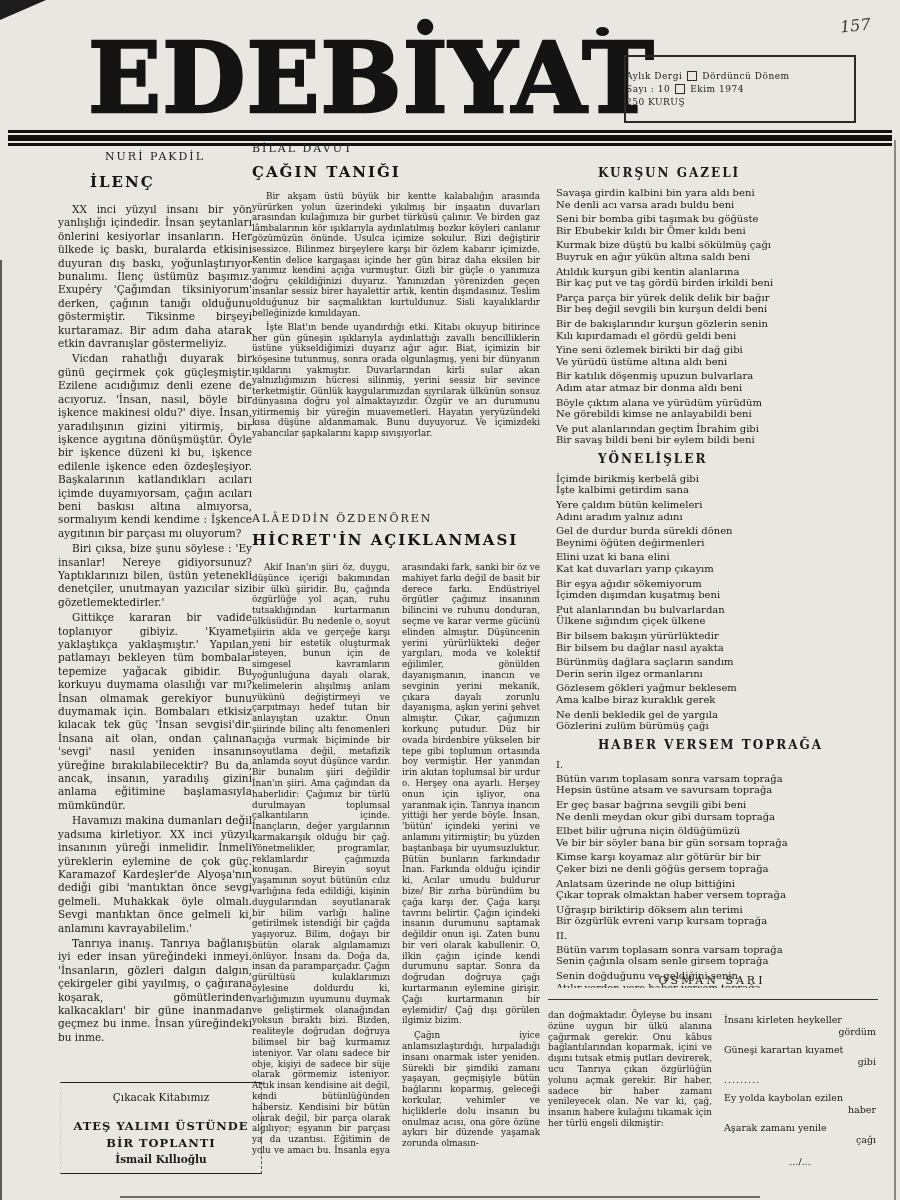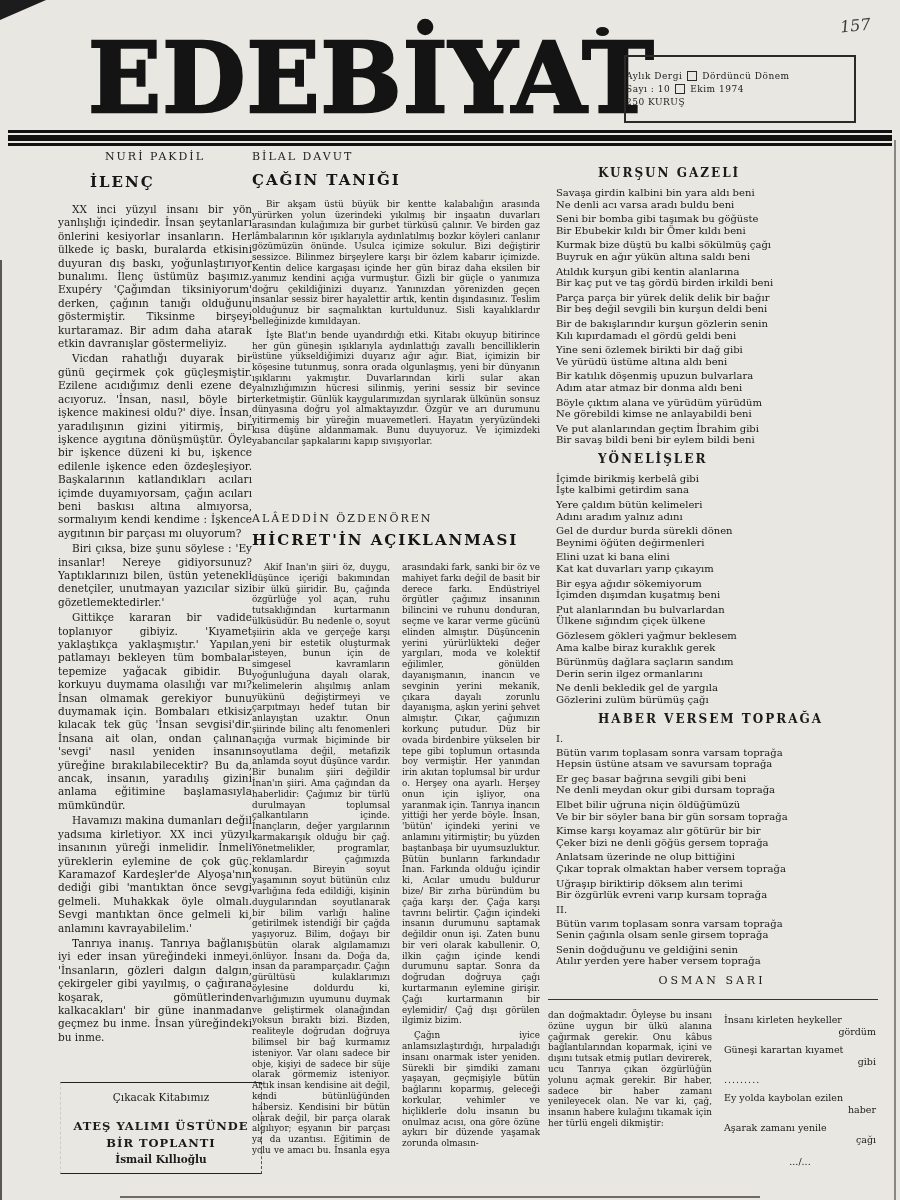--- a/index.html
+++ b/index.html
@@ -28,21 +28,21 @@
   .col1 .art-title{margin-left:32px;margin-bottom:12px;}
   .col1-body{font-size:10.5px;line-height:13.4px;max-height:900px;overflow:hidden;}
   .col1-body p{margin-bottom:2px;}
   .book-ad{position:absolute;left:60px;top:1082px;width:192px;border-top:1.5px solid #222;
         border-bottom:1.5px solid #222;border-right:1px dashed #555;border-left:1px dashed #cfccc5;
         padding:8px 4px;text-align:center;}
   .ad-l1{font-size:10.5px;margin-bottom:16px;}
   .ad-l2,.ad-l3{font-size:11.5px;font-weight:bold;letter-spacing:1px;margin-bottom:3px;}
   .ad-l4{font-size:10.5px;font-weight:bold;}
   
-  .col2{position:absolute;left:252px;top:150px;width:288px;}
+  .col2{position:absolute;left:252px;top:142px;width:288px;}
   .col2 .author{display:block;margin-bottom:8px;}
   .col2 .art-title{margin-bottom:10px;}
   .col2-body{font-size:8.8px;line-height:10.6px;max-height:312px;overflow:hidden;}
   .col2-body p{margin-bottom:4px;}
   .a2-header{position:absolute;left:252px;top:512px;width:288px;}
   .a2-header .author{display:block;margin-bottom:6px;}
   .a2-cols{position:absolute;left:252px;top:562px;width:288px;height:628px;overflow:hidden;
         column-count:2;column-gap:12px;font-size:8.8px;line-height:10.8px;}
   .a2-cols p{margin:0 0 4px 0;text-align:justify;text-indent:12px;}
   
@@ -170,24 +170,26 @@
     <div class="couplet">Yere çaldım bütün kelimeleri
 Adını aradım yalnız adını</div>
     <div class="couplet">Gel de durdur burda sürekli dönen
 Beynimi öğüten değirmenleri</div>
     <div class="couplet">Elini uzat ki bana elini
 Kat kat duvarları yarıp çıkayım</div>
     <div class="couplet">Bir eşya ağıdır sökemiyorum
 İçimden dışımdan kuşatmış beni</div>
     <div class="couplet">Put alanlarından bu bulvarlardan
 Ülkene sığındım çiçek ülkene</div>
+    <div class="couplet">Bir bilsem bakışın yürürlüktedir
+Bir bilsem bu dağlar nasıl ayakta</div>
+    <div class="couplet">Bürünmüş dağlara saçların sandım
+Derin serin ilgez ormanlarını</div>
     <div class="couplet">Gözlesem gökleri yağmur beklesem
 Ama kalbe biraz kuraklık gerek</div>
-    <div class="couplet">Bürünmüş dağlara saçların sandım
-Derin serin ilgez ormanlarını</div>
     <div class="couplet">Ne denli bekledik gel de yargıla
 Gözlerini zulüm bürümüş çağı</div>
 
     <div class="poem-title">HABER VERSEM TOPRAĞA</div>
     <div class="numeral">I.</div>
     <div class="couplet">Bütün varım toplasam sonra varsam toprağa
 Hepsin üstüne atsam ve savursam toprağa</div>
     <div class="couplet">Er geç basar bağrına sevgili gibi beni
 Ne denli meydan okur gibi dursam toprağa</div>
     <div class="couplet">Elbet bilir uğruna niçin öldüğümüzü

